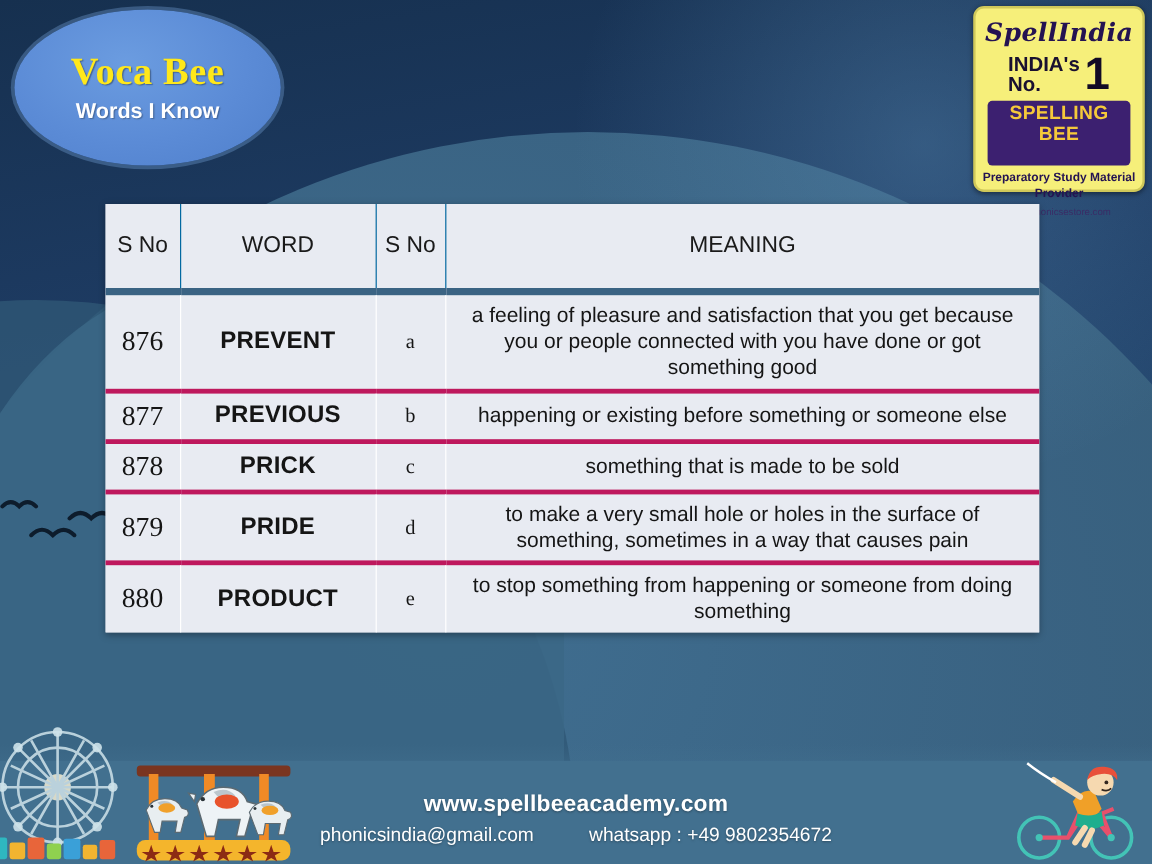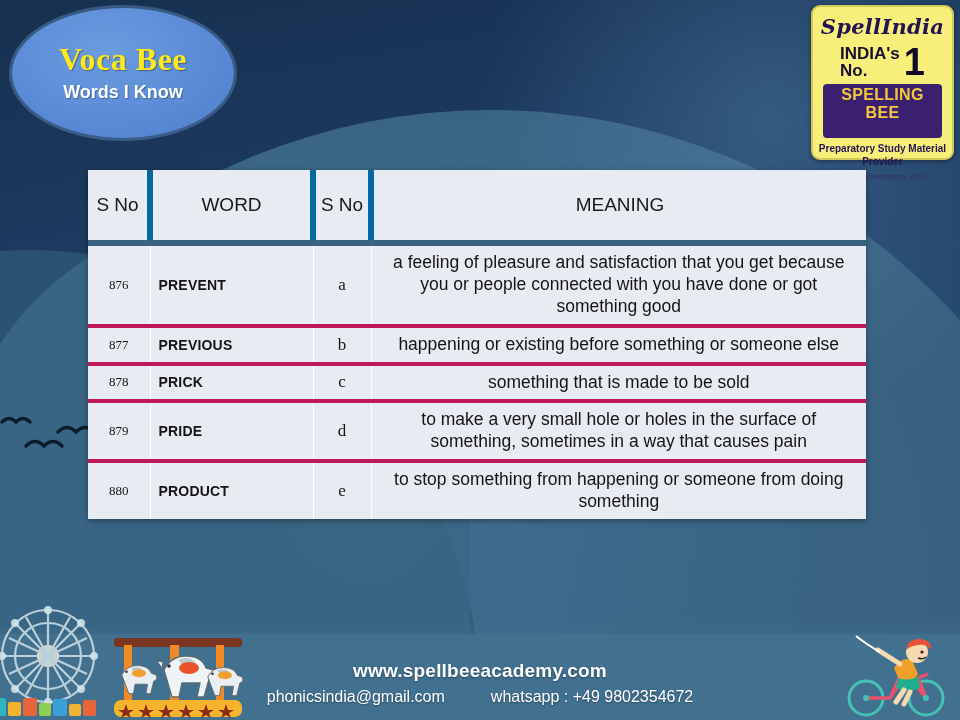--- a/index.html
+++ b/index.html
@@ -216,48 +216,48 @@
   table.vocab col.c-mean   { width: 495px; }
 
   table.vocab thead th {
     background: #e8ebf2;
     color: #1a1a1a;
     font-family: "Liberation Sans", sans-serif;
     font-weight: normal;
     font-size: 19px;
     height: 70px;
     vertical-align: middle;
-    border-right: 6px solid #0369a1;
+    border-right: 1px solid #0369a1;
     border-bottom: 6px solid #3a6383;
     padding: 0 4px;
   }
   table.vocab thead th:last-child { border-right: none; }
 
   table.vocab tbody td {
     background: #e8ebf2;
     border-right: 1px solid #ffffff;
     border-bottom: 4px solid #be185d;
     color: #151515;
     vertical-align: middle;
     padding: 6px 8px;
     box-sizing: border-box;
   }
   table.vocab tbody td:last-child { border-right: none; }
   table.vocab tbody tr:last-child td { border-bottom: none; }
 
   td.cell-sno {
     text-align: center;
     font-family: "Liberation Serif", serif;
-    font-size: 13px;
+    font-size: 23px;
   }
   td.cell-word {
-    text-align: left;
-    font-family: "Liberation Sans", sans-serif;
-    font-weight: bold;
-    font-size: 14px;
+    text-align: center;
+    font-family: "Liberation Sans", sans-serif;
+    font-weight: bold;
+    font-size: 20px;
     letter-spacing: 0.2px;
   }
   td.cell-letter {
     text-align: center;
     font-family: "Liberation Serif", serif;
     font-size: 17px;
   }
   td.cell-meaning {
     text-align: center;
     font-family: "Liberation Sans", sans-serif;

